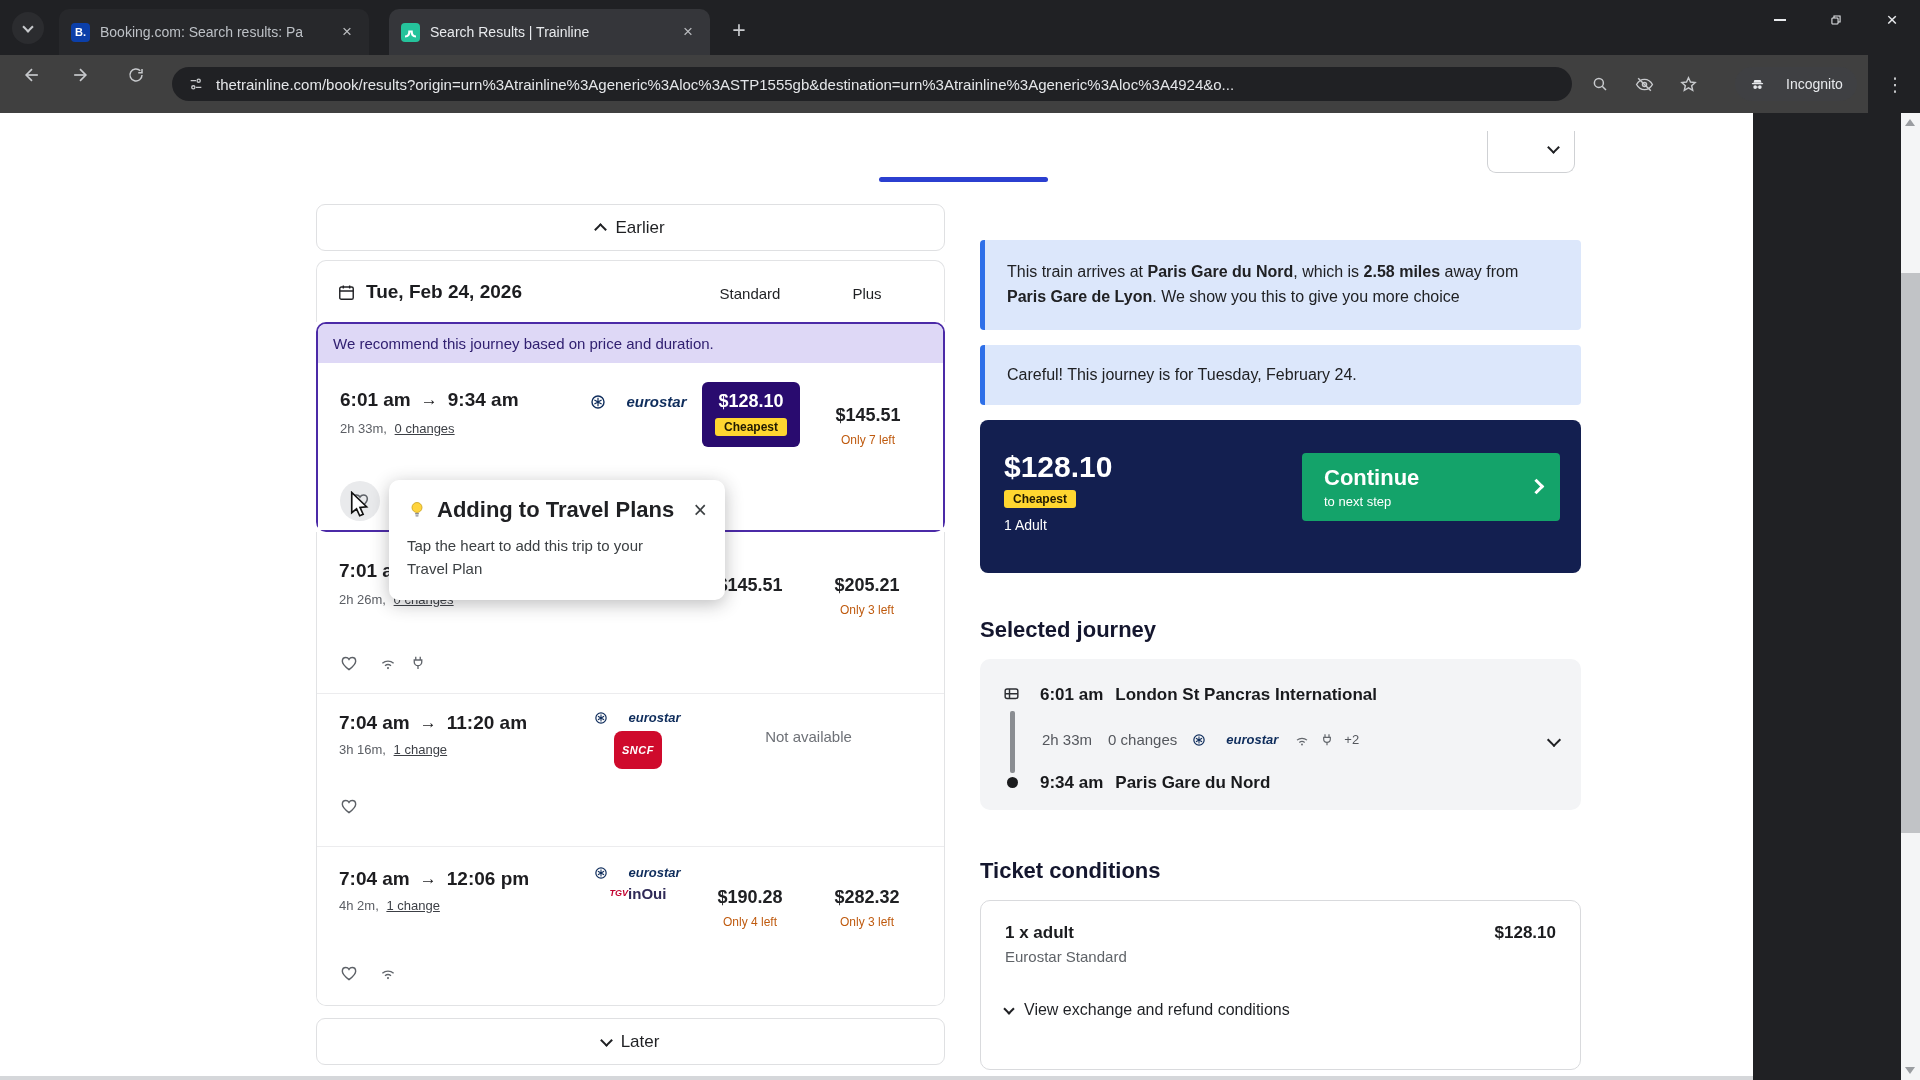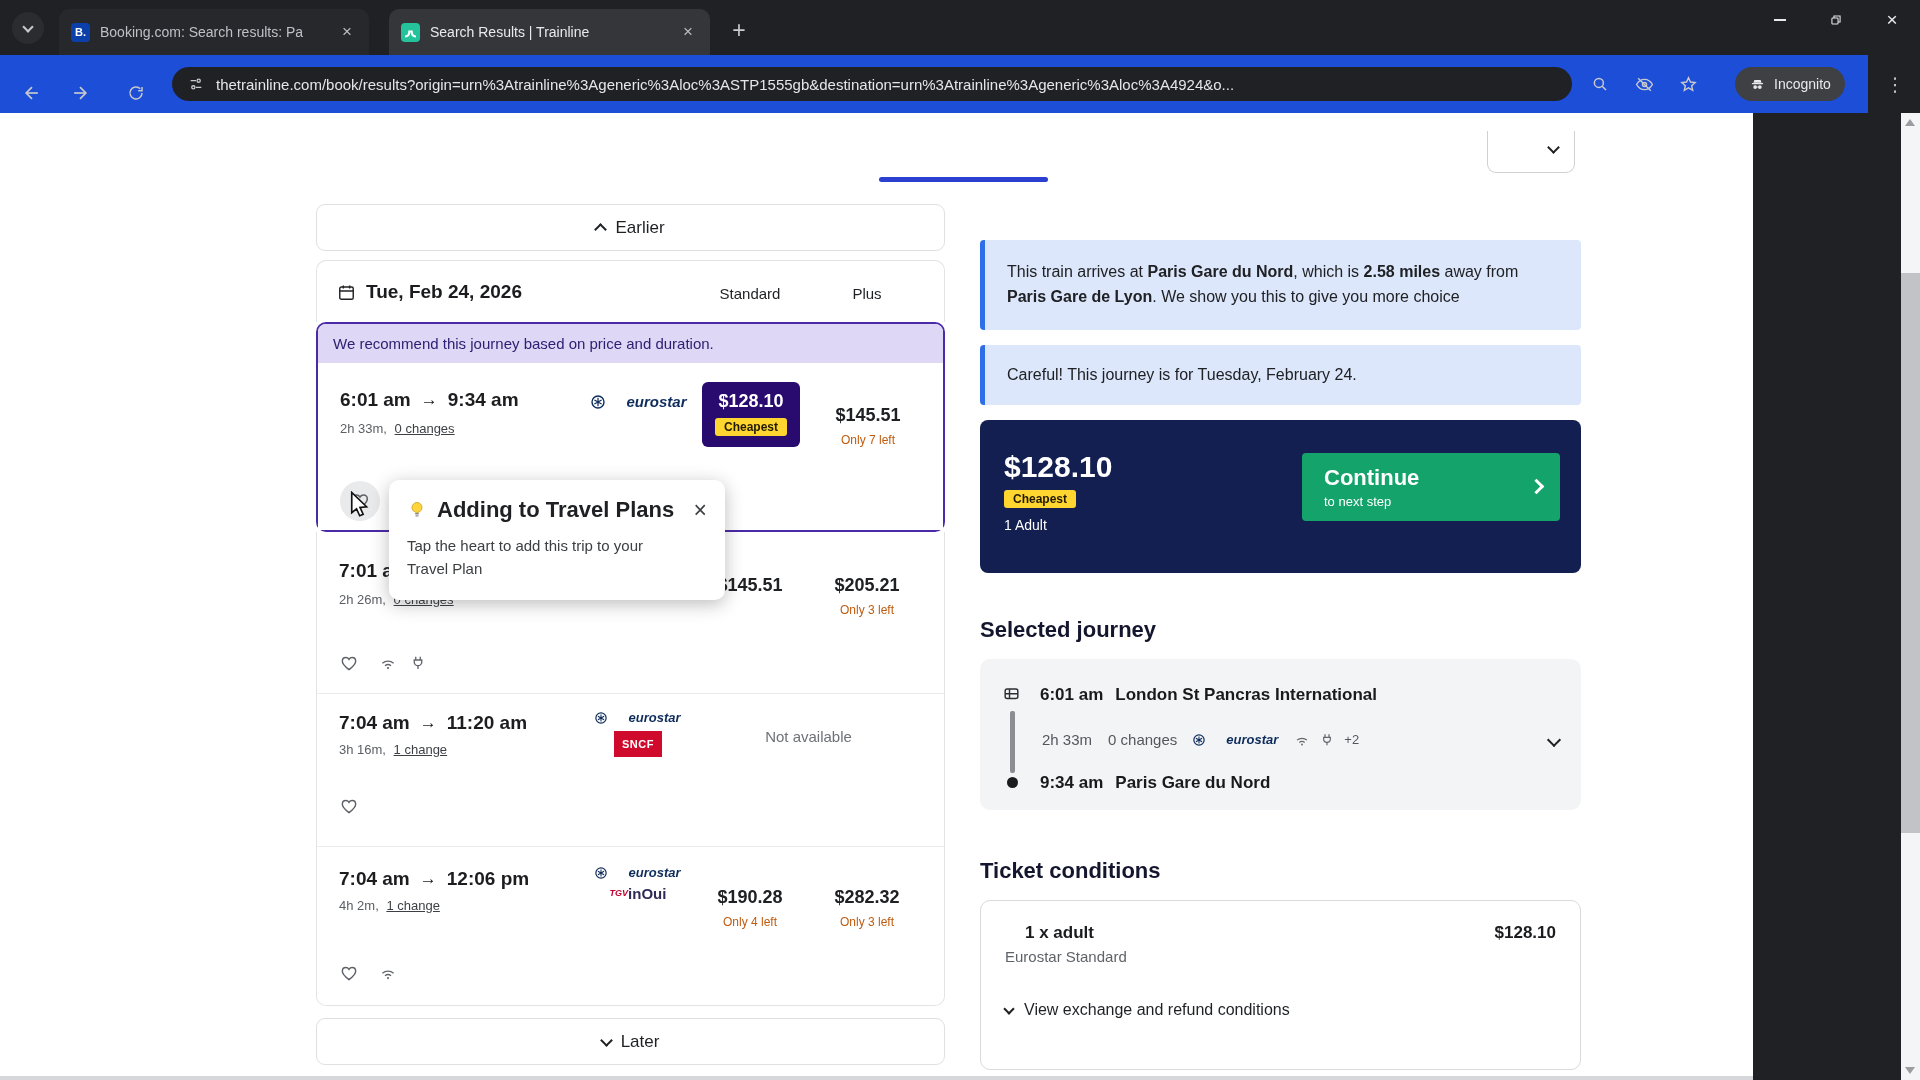--- a/index.html
+++ b/index.html
@@ -24,31 +24,31 @@
                      font-size:11px; font-weight:700; display:flex; align-items:center;
                      justify-content:center; flex:0 0 auto; }
   .favicon-trainline { width:19px; height:19px; flex:0 0 auto; }
   .newtab { position:absolute; left:724px; top:16px; width:30px; height:30px; color:#c8cacd;
             font-size:23px; text-align:center; line-height:28px; border-radius:50%; }
   .wincontrols { position:absolute; right:0; top:0; height:40px; display:flex; }
   .winbtn { width:56px; height:40px; display:flex; align-items:center; justify-content:center;
             color:#e8eaed; font-size:19px; }
   .min-glyph { display:block; width:12px; height:2px; background:#e8eaed; }
 
-  .toolbar { position:absolute; top:55px; left:0; width:1868px; height:58px; background:#1d4ed8;
-             display:flex; align-items:flex-end; }
+  .toolbar { position:absolute; top:55px; left:0; width:1868px; height:58px; background:#404040;
+             display:flex; align-items:flex-start; }
   .tb-icon { width:40px; height:40px; display:flex; align-items:center; justify-content:center;
              border-radius:50%; flex:0 0 auto; }
   .nav-group { display:flex; gap:8px; margin-left:12px; }
   .omnibox { position:absolute; left:172px; top:12px; width:1400px; height:34px; background:#202124;
              border-radius:17px; display:flex; align-items:center; padding:0 16px; gap:12px; }
   .url-text { font-size:15px; color:#e4e6e9; white-space:nowrap; overflow:hidden; }
   .after-omni { position:absolute; top:9px; display:flex; align-items:center; }
   .incog-badge { position:absolute; left:1735px; top:12px; height:34px; border-radius:17px;
-                 background:#3f4043; display:flex; align-items:center; gap:8px; padding:0 14px; }
+                 background:#3f4043; display:flex; align-items:center; gap:20px; padding:0 14px; }
   .incog-badge span { color:#e8eaed; font-size:14px; }
   .kebab { position:absolute; left:1878px; top:12px; width:34px; height:34px; color:#c8cacd;
            font-size:19px; display:flex; align-items:center; justify-content:center; }
 
   
   #page { position:absolute; top:113px; left:0; width:1753px; height:967px; background:#fff;
           overflow:hidden; }
   .partial-underline { position:absolute; left:879px; top:64px; width:169px; height:5px;
                        background:#2b3fd0; border-radius:3px; }
   .partial-dropdown { position:absolute; left:1487px; top:18px; width:88px; height:42px;
@@ -101,22 +101,22 @@
   .r2 .j-times { top:28px; } .r2 .j-meta { top:60px; }
   .r3 .j-times { top:18px; } .r3 .j-meta { top:48px; }
   .r4 .j-times { top:21px; } .r4 .j-meta { top:51px; }
 
   .j-op { position:absolute; left:256px; width:130px; display:flex; flex-direction:column;
           align-items:center; gap:6px; }
   .r1 .j-op { top:30px; } .r3 .j-op { top:16px; } .r4 .j-op { top:18px; }
   .eurostar-logo { display:flex; align-items:center; gap:21px; color:#0f2d5c; font-style:italic;
                    font-weight:700; font-size:15px; }
   .eurostar-logo.small { font-size:13px; }
-  .sncf-logo { background:#cf0a2c; color:#fff; font-weight:700; font-size:11px;
-               padding:7px 8px; border-radius:0; letter-spacing:.5px; }
+  .sncf-logo { background:#cf0a2c; color:#fff; font-style:italic; font-weight:700; font-size:11px;
+               padding:13px 8px; border-radius:8px; letter-spacing:.5px; }
   .inoui-logo { display:flex; flex-direction:row; align-items:center; line-height:1.1; }
   .inoui-logo .tgv { color:#c1002e; font-size:9px; font-weight:700; font-style:italic; }
   .inoui-logo .inoui { color:#2f2a57; font-size:15px; font-weight:700; }
 
   .j-std { position:absolute; left:372px; width:122px; text-align:center; }
   .j-plus { position:absolute; left:489px; width:122px; text-align:center; }
   .r1 .j-std { top:19px; } .r1 .j-plus { top:42px; }
   .r2 .j-std, .r2 .j-plus { top:43px; }
   .r4 .j-std, .r4 .j-plus { top:40px; }
   .price { font-size:18px; font-weight:700; color:#202124; }
@@ -182,21 +182,21 @@
             font-size:17px; font-weight:700; color:#191a1d; }
   .sj-depart { top:26px; } .sj-arrive { top:114px; }
   .sj-meta { position:absolute; left:62px; top:72px; display:flex; align-items:center; gap:16px;
              font-size:15px; color:#54575d; font-weight:400; }
   .sj-amen { display:flex; align-items:center; gap:9px; }
   .sj-more { font-size:13px; color:#54575d; }
   .sj-card > .cv { position:absolute; right:22px; top:76px; width:10px; height:10px; }
 
   .ticket-card { margin-top:16px; height:170px; border:1px solid #d9dadd; border-radius:10px;
                  background:#fff; padding:22px 24px; }
-  .tk-row { display:flex; justify-content:space-between; align-items:baseline;margin-left:20px; }
+  .tk-row { display:flex; justify-content:space-between; align-items:baseline; }
   .tk-pass, .tk-price { font-size:17px; font-weight:700; color:#1b1c1f; }
   .tk-fare { font-size:15px; color:#5f6368; margin-top:5px; }
   .tk-link { margin-top:36px; display:flex; align-items:center; gap:11px; font-size:16px;
              color:#1f2125; }
   .tk-link .cv { width:8px; height:8px; border-width:2.2px; margin-top:-3px; }
 
   
   .scrollbar { position:absolute; right:0; top:113px; width:19px; height:967px; background:#f4f5f6; }
   .sb-thumb { position:absolute; left:0; top:160px; width:19px; height:560px; background:#c1c3c6; }
   .sb-arrow { position:absolute; left:4px; width:0; height:0; border-left:5.5px solid transparent;

